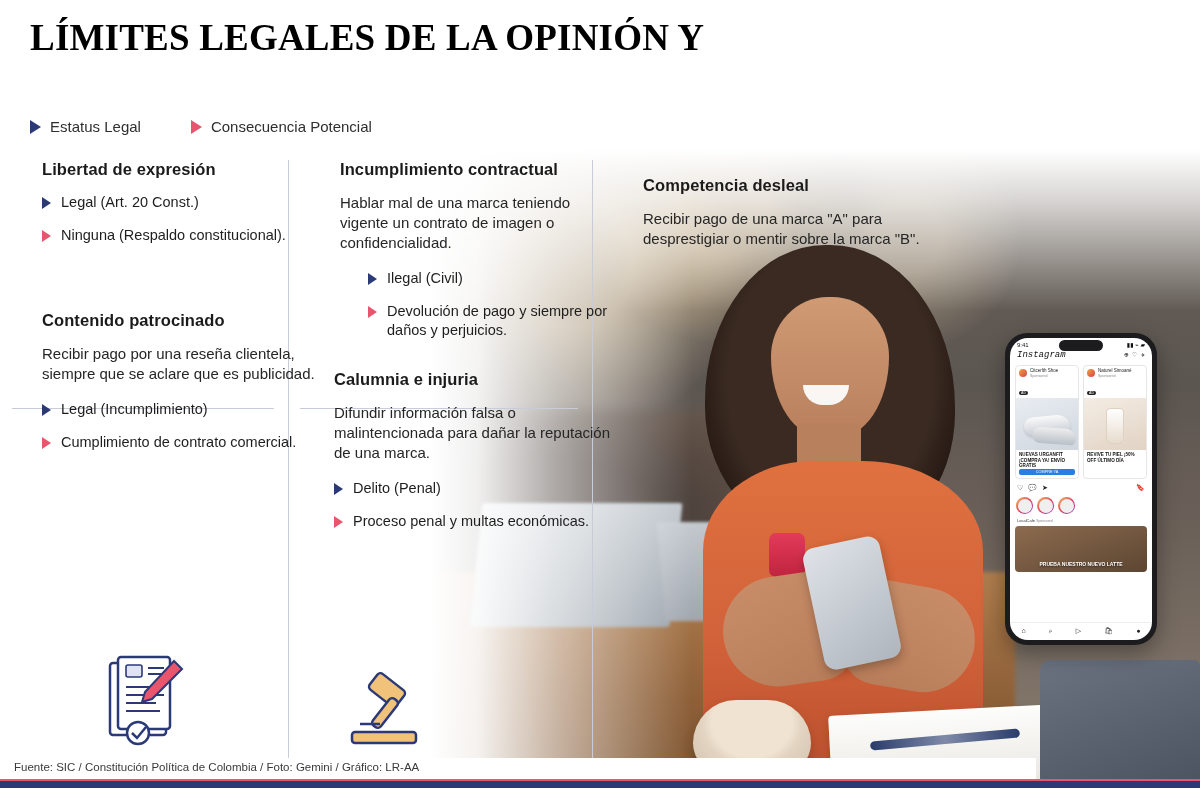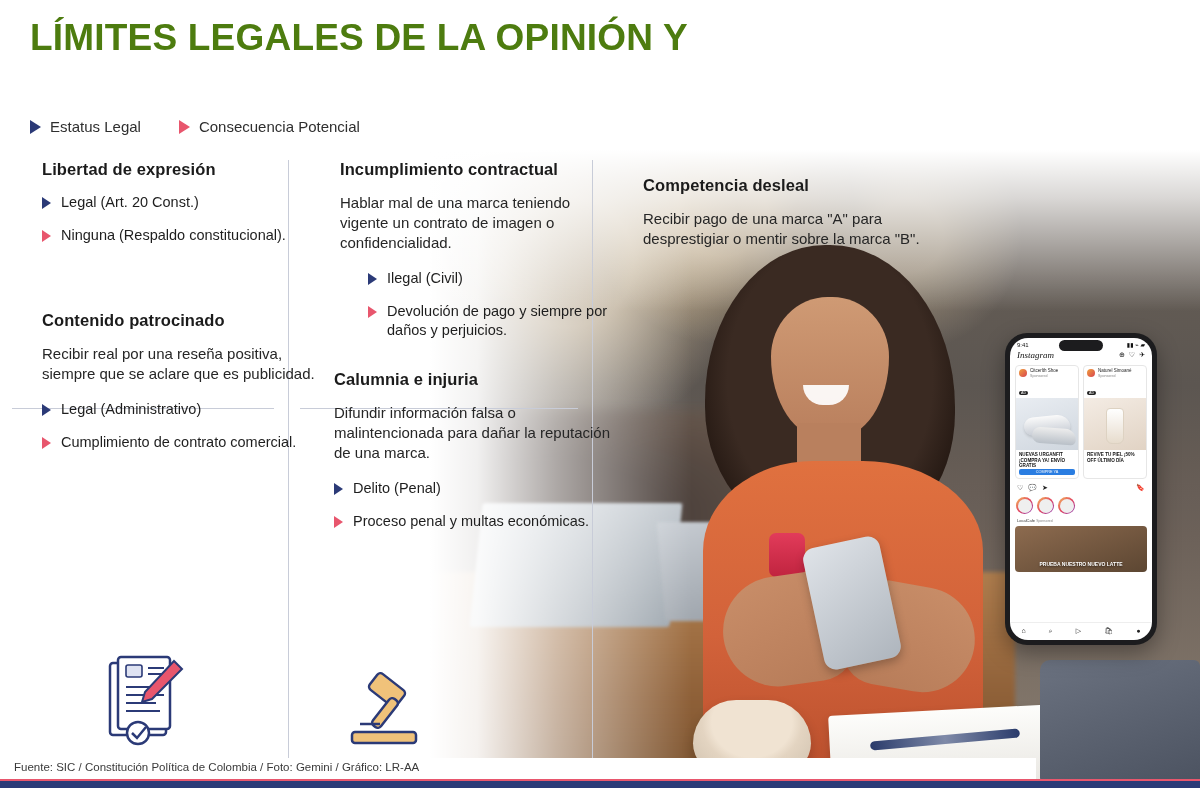--- a/index.html
+++ b/index.html
@@ -160,21 +160,21 @@
   }
   .ph-status {
     display: flex; justify-content: space-between; align-items: center;
     font-size: 6px; padding: 3px 7px 1px; color: #111;
   }
   .ph-notch {
     position: absolute; left: 50%; transform: translateX(-50%); top: 2px;
     width: 44px; height: 11px; background: #1c1c1e; border-radius: 8px;
   }
   .ph-logo {
-    font-family: Liberation Serif, serif; font-style: italic;
+    font-family: Liberation Mono, monospace; font-style: italic;
     font-size: 9px; padding: 1px 7px 3px; color: #111;
     display: flex; justify-content: space-between; align-items: center;
   }
   .ph-logo .icons { display: flex; gap: 4px; font-style: normal; font-size: 7px; }
   .ph-row {
     display: flex; gap: 4px; padding: 2px 5px;
   }
   .ph-card {
     flex: 1; border: 1px solid #e6e6e6; border-radius: 4px; overflow: hidden;
     background: #fff;
@@ -251,30 +251,31 @@
   }
   .ph-tabs {
     margin-top: auto; display: flex; justify-content: space-around;
     padding: 4px 0 5px; font-size: 7px; color: #222;
     border-top: 1px solid #eee;
   }
 
   
   .title-wrap { position: absolute; left: 30px; top: 18px; }
   .title1 {
-    font-size: 37px; font-weight: bold; color: #4d7c0f; letter-spacing: .2px;
+    font-size: 37px; font-weight: bold; color: #000000; letter-spacing: .2px;
     line-height: 1.08;
+    font-family: Liberation Serif, serif;
   }
   .title2 {
     font-size: 37px; font-weight: bold; color: #2b3a77; letter-spacing: .2px;
     line-height: 1.08;
   }
 
   
-  .legend { position: absolute; left: 30px; top: 118px; display: flex; gap: 38px; align-items: center; }
+  .legend { position: absolute; left: 30px; top: 118px; display: flex; gap: 50px; align-items: center; }
   .legend .item { display: flex; align-items: center; gap: 9px; }
   .legend .label { font-size: 15px; color: #2f2f2f; }
 
   .tri {
     width: 0; height: 0; flex: none;
     border-top: 7px solid transparent;
     border-bottom: 7px solid transparent;
     border-left: 11px solid #2b3a77;
   }
   .tri.red { border-left-color: #e8566d; }
@@ -484,24 +485,24 @@
         <span class="btxt">Legal (Art. 20 Const.)</span>
       </div>
       <div class="bullet">
         <span class="tri sm red"></span>
         <span class="btxt">Ninguna (Respaldo constitucional).</span>
       </div>
     </div>
 
     <div class="block" style="margin-top:66px">
       <h3 class="head">Contenido patrocinado</h3>
-      <p class="body">Recibir real por una reseña positiva, siempre que se aclare que es publicidad.</p>
+      <p class="body">Recibir pago por una reseña clientela, siempre que se aclare que es publicidad.</p>
       <div class="bullet">
         <span class="tri sm"></span>
-        <span class="btxt">Legal (Administrativo)</span>
+        <span class="btxt">Legal (Incumplimiento)</span>
       </div>
       <div class="bullet">
         <span class="tri sm red"></span>
         <span class="btxt">Cumplimiento de contrato comercial.</span>
       </div>
     </div>
   </div>
 
   <div class="col col-2">
     <div class="block" style="padding-left:10px">

